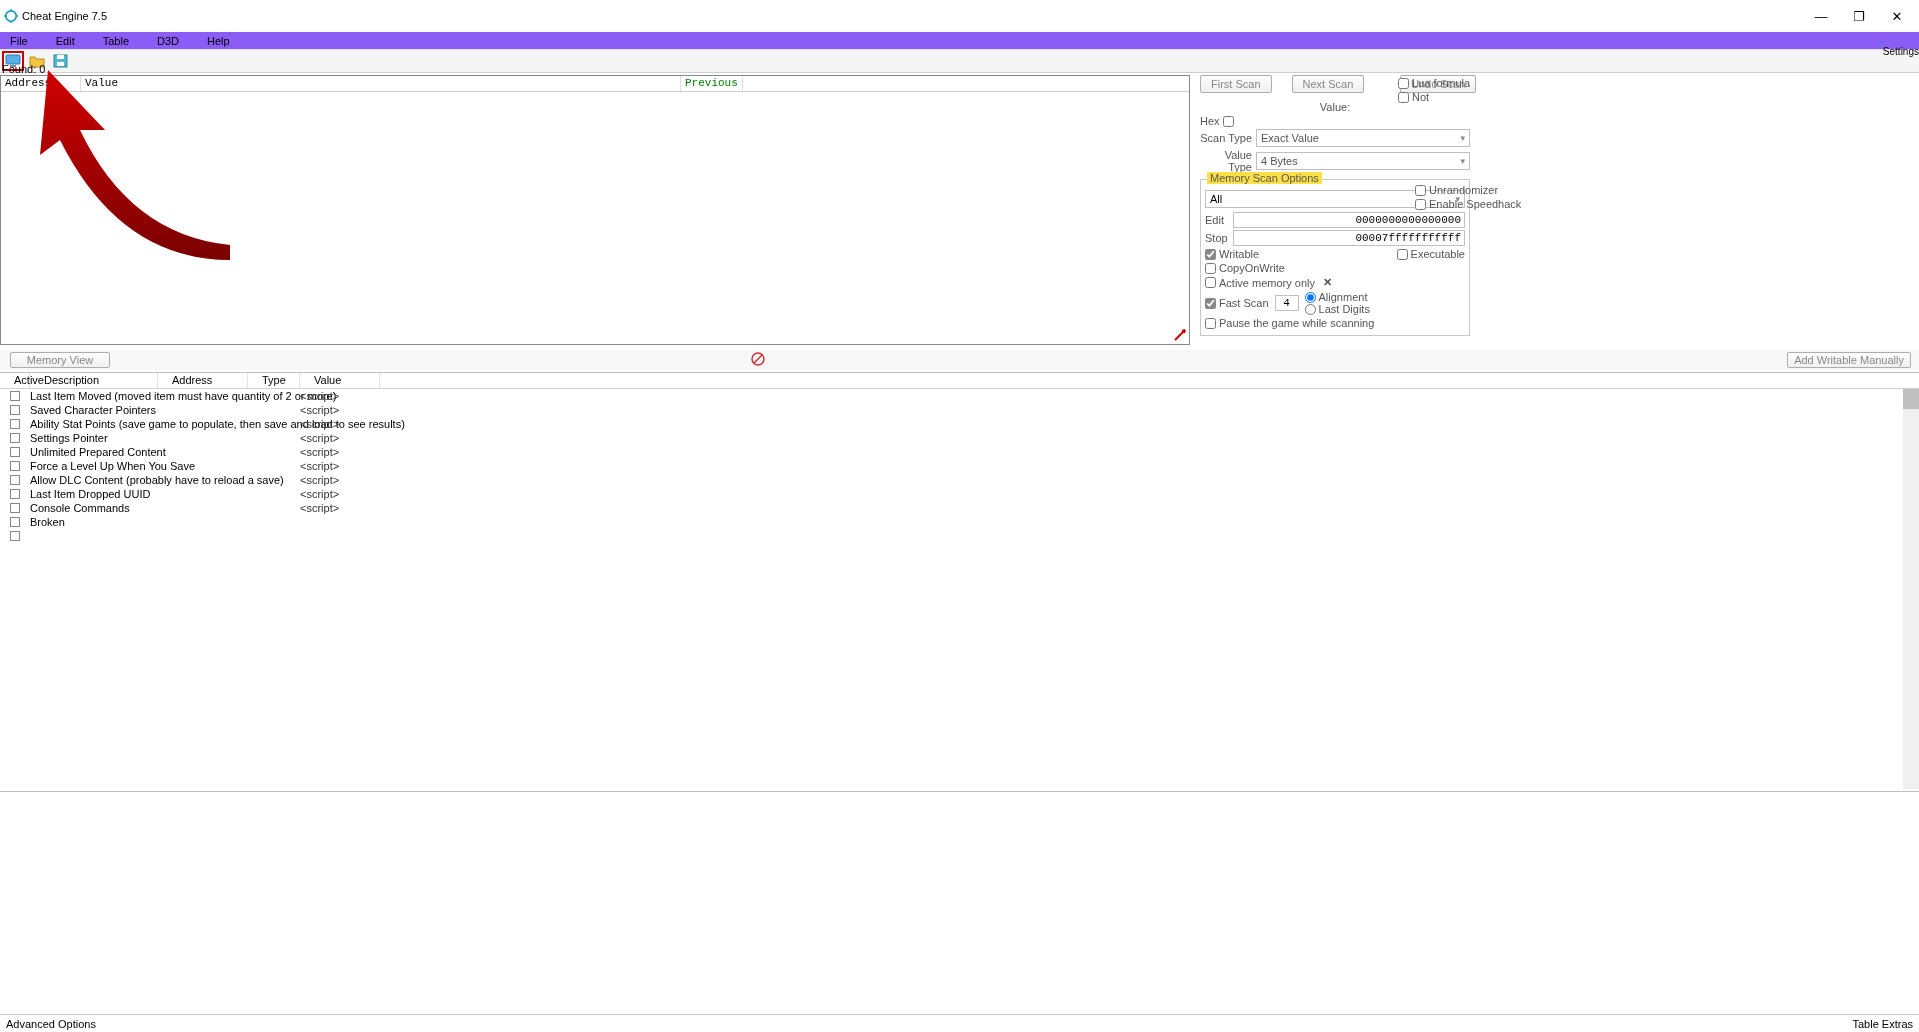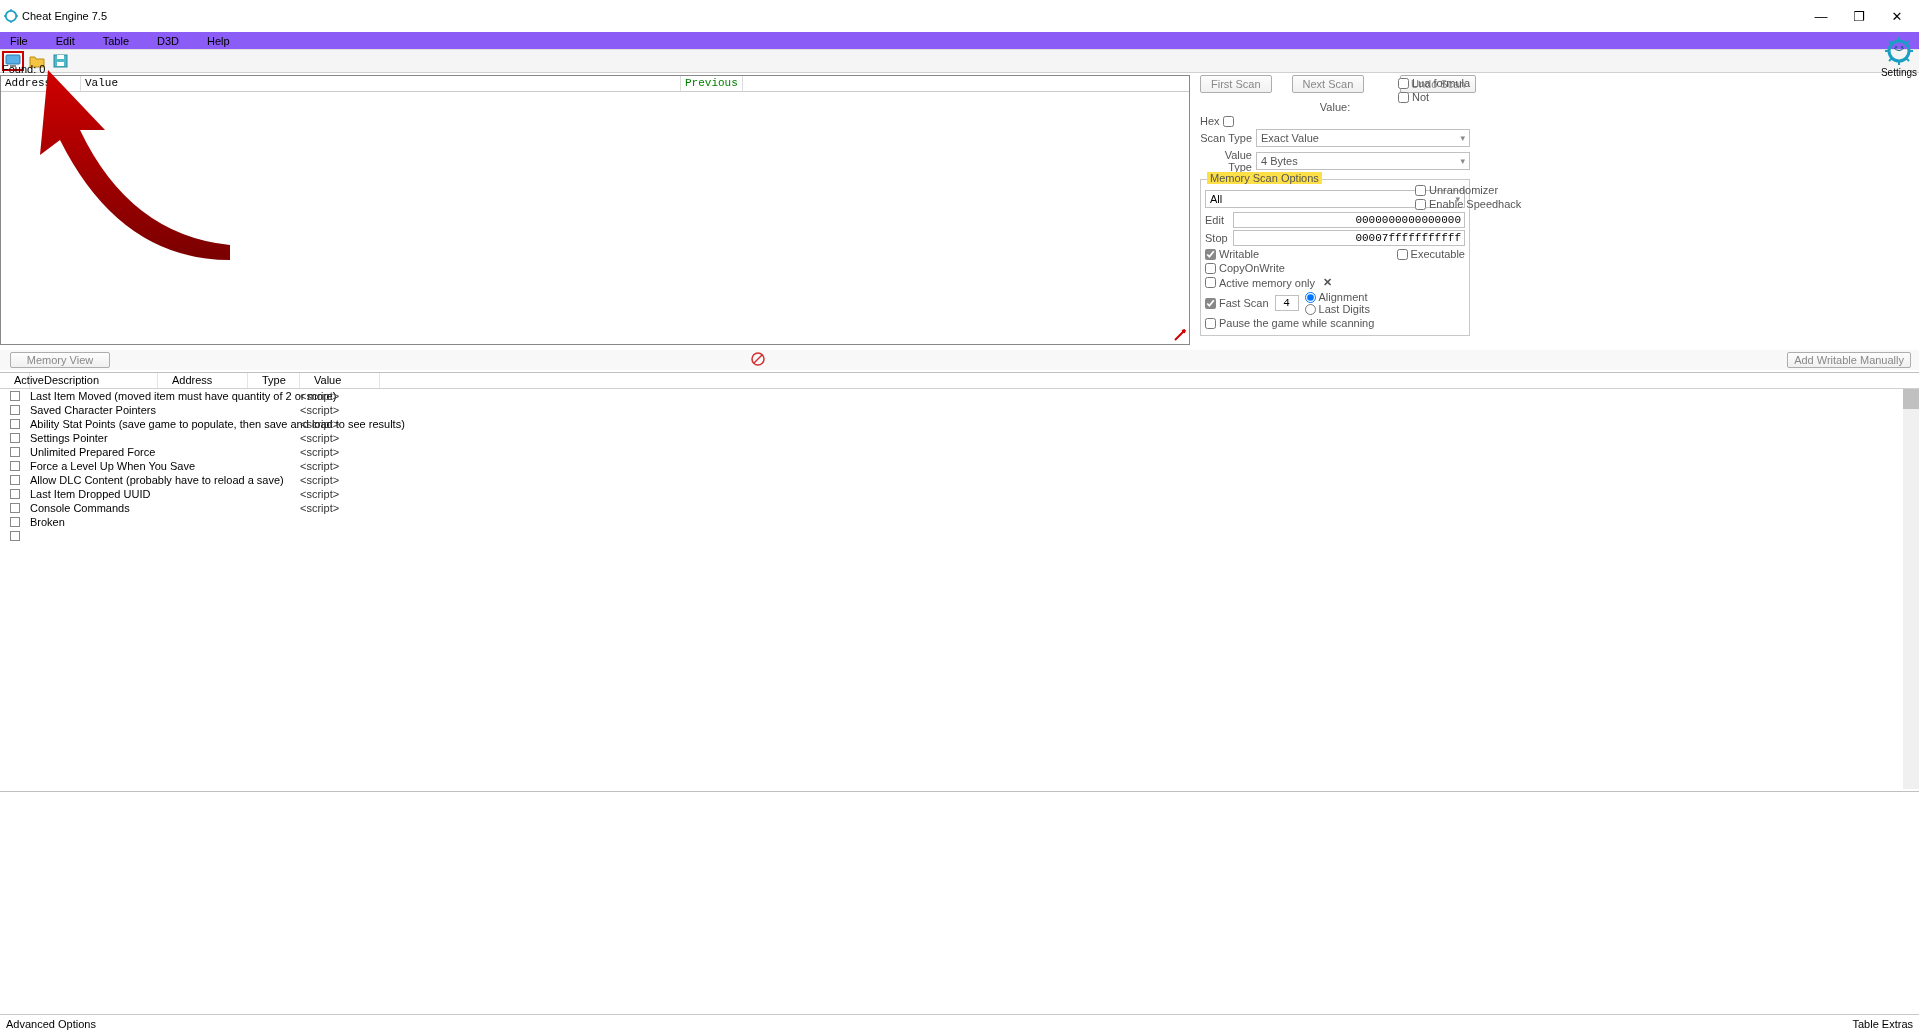--- a/index.html
+++ b/index.html
@@ -15,21 +15,21 @@
 
 .menubar { height: 17px; display: flex; align-items: center; padding: 0 4px; gap: 16px; background: #8b5cf6; }
 .menubar .menuitem { padding: 0 6px; font-size: 11px; cursor: pointer; }
 
 
 .toolbar-row { height: 24px; display: flex; align-items: stretch; background: #f5f5f5; border-top: 1px solid #e0e0e0; border-bottom: 1px solid #d0d0d0; }
 .toolbar-icons { display: flex; align-items: center; gap: 2px; padding: 0 2px; }
 .toolbar-icons .tbtn { width: 22px; height: 20px; display: flex; align-items: center; justify-content: center; cursor: pointer; border: 1px solid transparent; }
 .tbtn.process { border: 2px solid #cc0000; background: #fff; }
 .toolbar-processbar { flex: 1; background: linear-gradient(#f0f0f0,#e8e8e8); border: 1px solid #c0c0c0; margin: 1px 2px; display: flex; align-items: center; justify-content: center; font-size: 11px; color: #333; }
-.settings-area { width: 40px; display: flex; flex-direction: column; align-items: center; justify-content: center; position: absolute; right: 0; top: 35px; }
+.settings-area { width: 40px; display: flex; flex-direction: row; align-items: center; justify-content: center; position: absolute; right: 0; top: 35px; }
 .settings-area .gear { width: 32px; height: 32px; }
 .settings-area .lbl { font-size: 10px; }
 
 
 .found-label { position: absolute; left: 2px; top: 63px; font-size: 11px; }
 
 
 .results-area { position: absolute; left: 0; top: 75px; width: 1190px; height: 270px; border: 1px solid #888; background: #fff; }
 .results-header { height: 16px; display: flex; border-bottom: 1px solid #ccc; background: #fff; }
 .results-header div { font-family: "Courier New", monospace; font-size: 11px; padding: 1px 4px; border-right: 1px solid #ddd; }
@@ -329,21 +329,21 @@
         <span class="cbx">
           <span></span>
         </span>
         <span class="desc">Settings Pointer</span>
         <span class="valcol">&lt;script&gt;</span>
       </div>
       <div class="ct-row">
         <span class="cbx">
           <span></span>
         </span>
-        <span class="desc">Unlimited Prepared Force</span>
+        <span class="desc">Unlimited Prepared Content</span>
         <span class="valcol">&lt;script&gt;</span>
       </div>
       <div class="ct-row">
         <span class="cbx">
           <span></span>
         </span>
         <span class="desc">Force a Level Up When You Save</span>
         <span class="valcol">&lt;script&gt;</span>
       </div>
       <div class="ct-row">

